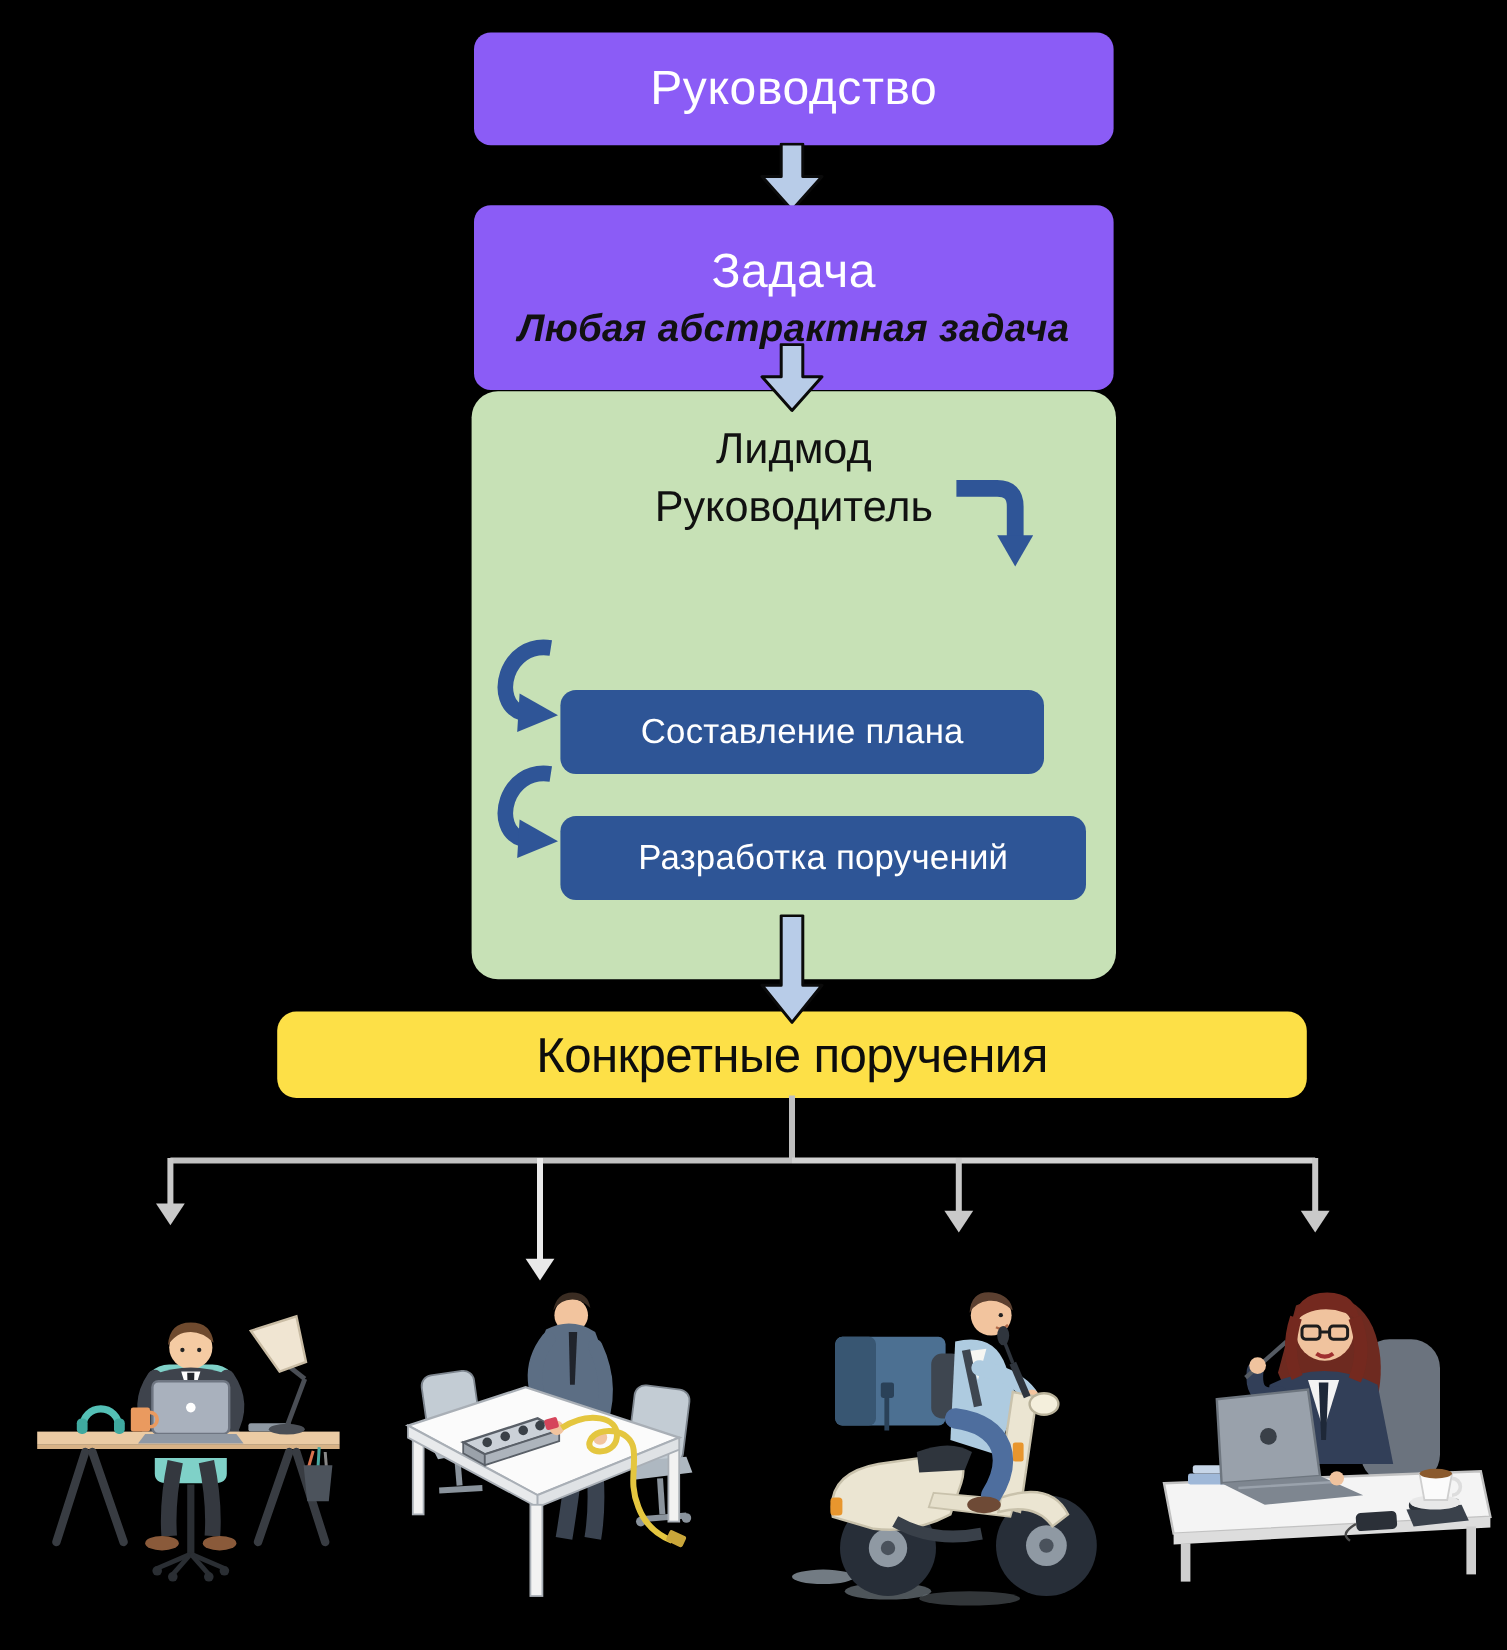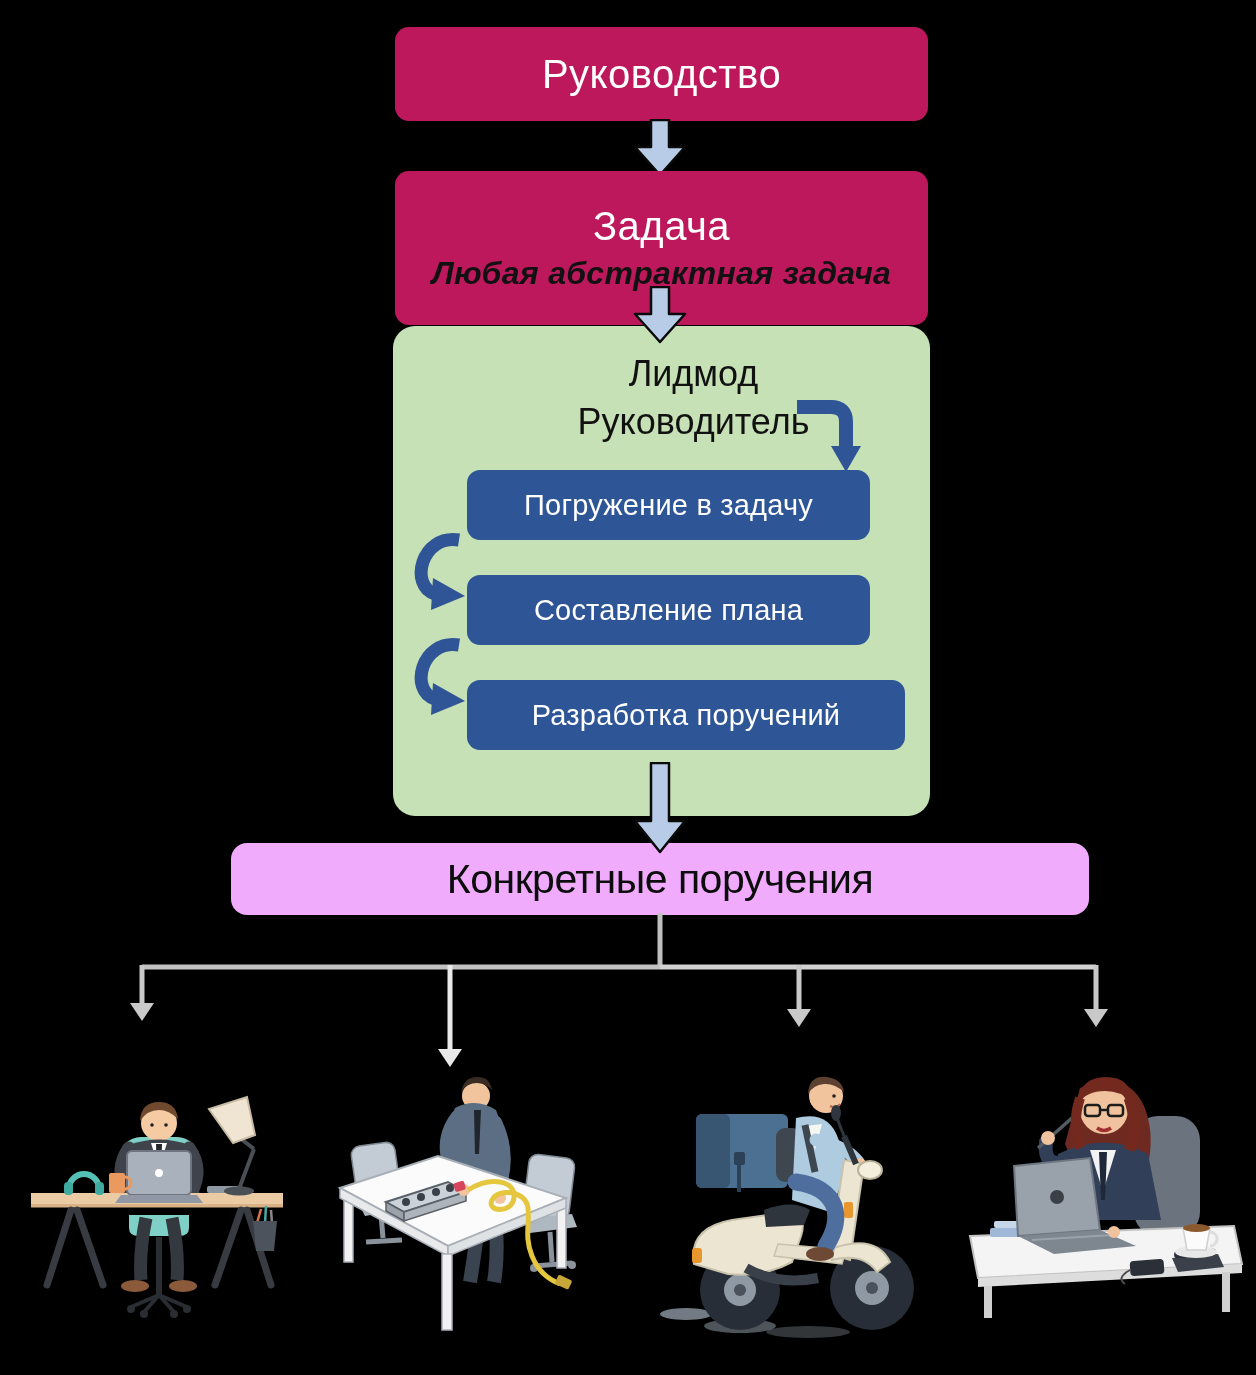--- a/index.html
+++ b/index.html
@@ -2,23 +2,23 @@
 <html><head>
 <meta charset="utf-8">
 <style>
   html,body{margin:0;padding:0;background:#000;}
   .canvas{
     position:relative;width:1256px;height:1375px;background:#000;overflow:hidden;
     font-family:"Liberation Sans","DejaVu Sans",sans-serif;
   }
   .abs{position:absolute;}
   .flowbox{position:absolute;display:flex;flex-direction:column;align-items:center;justify-content:center;text-align:center;}
-  .red{background:#be185d;border-radius:14px;}
+  .red{background:#8b5cf6;border-radius:14px;}
   .greenbig{background:#C7E1B6;border-radius:22px;}
-  .greenwide{background:#f0abfc;border-radius:16px;}
+  .greenwide{background:#fde047;border-radius:16px;}
   .bluebox{position:absolute;background:#2E5596;border-radius:13px;display:flex;align-items:center;justify-content:center;}
   .t-white-xl{color:#FFFFFF;font-size:40px;letter-spacing:.5px;}
   .t-sub{color:#111;font-size:32px;font-weight:700;font-style:italic;letter-spacing:.3px;}
   .t-leader{color:#111;font-size:36px;line-height:1.32;text-align:center;}
   .t-step{color:#FFFFFF;font-size:29px;letter-spacing:.2px;}
   .t-wide{color:#0d0d0d;font-size:41px;letter-spacing:-.5px;}
   svg{display:block;}
 </style>
 </head>
 <body>
@@ -36,33 +36,30 @@
   <div class="flowbox red" style="left:395px;top:171px;width:533px;height:154px;gap:6px;">
     <div class="t-white-xl">Задача</div>
     <div class="t-sub">Любая абстрактная задача</div>
   </div>
 
   <svg class="abs" style="left:632px;top:286px;z-index:3;" width="56" height="58" viewBox="0 0 56 58">
     <path d="M19 1 H37 V28 H53 L28 56 L3 28 H19 Z" fill="#B8CCE8" stroke="#0a0a0a" stroke-width="2.5" stroke-linejoin="round"></path>
   </svg>
 
   <div class="abs greenbig" style="left:393px;top:326px;width:537px;height:490px;">
-    <div class="t-leader" style="position:absolute;left:0;top:24px;width:100%;padding-left:32px;">
+    <div class="t-leader" style="position:absolute;left:0;top:24px;width:100%;">
       <div>Лидмод</div>
       <div>Руководитель</div>
     </div>
 
     <svg class="abs" style="left:402px;top:72px;" width="66" height="78" viewBox="0 0 66 78">
       <path d="M2 9 H36 Q51 9 51 24 V50" fill="none" stroke="#2F5597" stroke-width="14"></path>
       <polygon points="36,48 66,48 51,74" fill="#2F5597"></polygon>
     </svg>
 
-    <div class="bluebox" style="left:74px;top:144px;width:403px;height:70px;">
-      <div class="t-step">Погружение в задачу</div>
-    </div>
     <div class="bluebox" style="left:74px;top:249px;width:403px;height:70px;align-items:center;">
       <div class="t-step">Составление плана</div>
     </div>
     <div class="bluebox" style="left:74px;top:354px;width:438px;height:70px;">
       <div class="t-step">Разработка поручений</div>
     </div>
 
     <svg class="abs" style="left:14px;top:206px;" width="64" height="80" viewBox="0 0 64 80">
       <path d="M52 8 C14 2 2 54 28 62" fill="none" stroke="#2F5597" stroke-width="13"></path>
       <polygon points="26,46 58,64 24,78" fill="#2F5597"></polygon>

